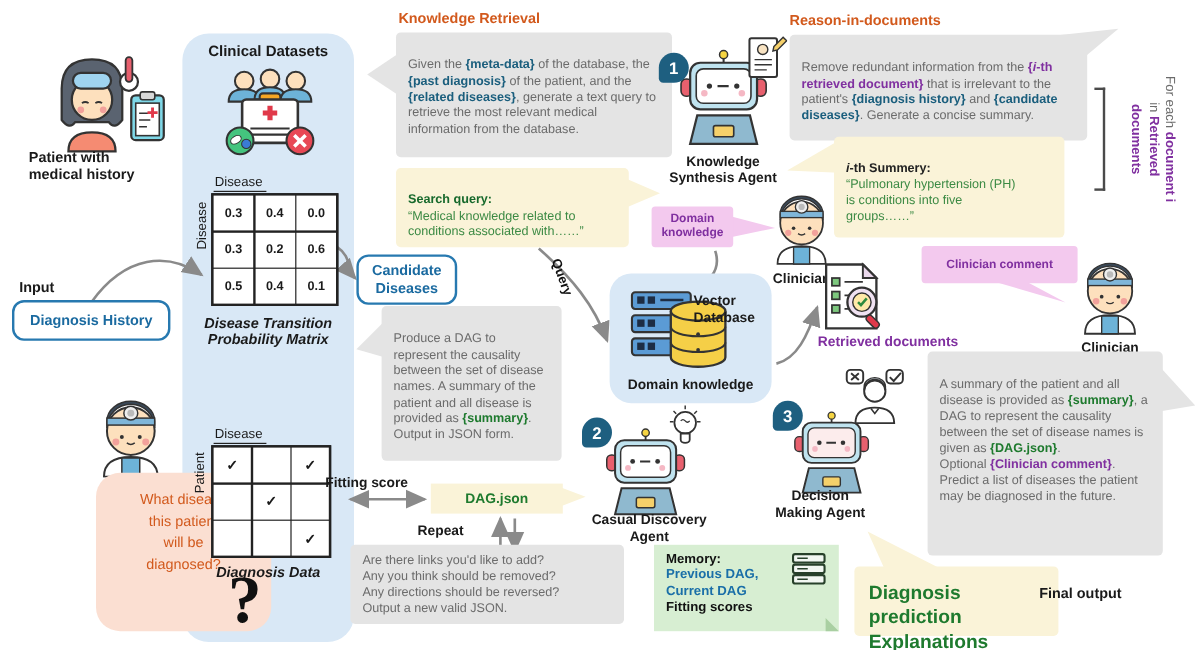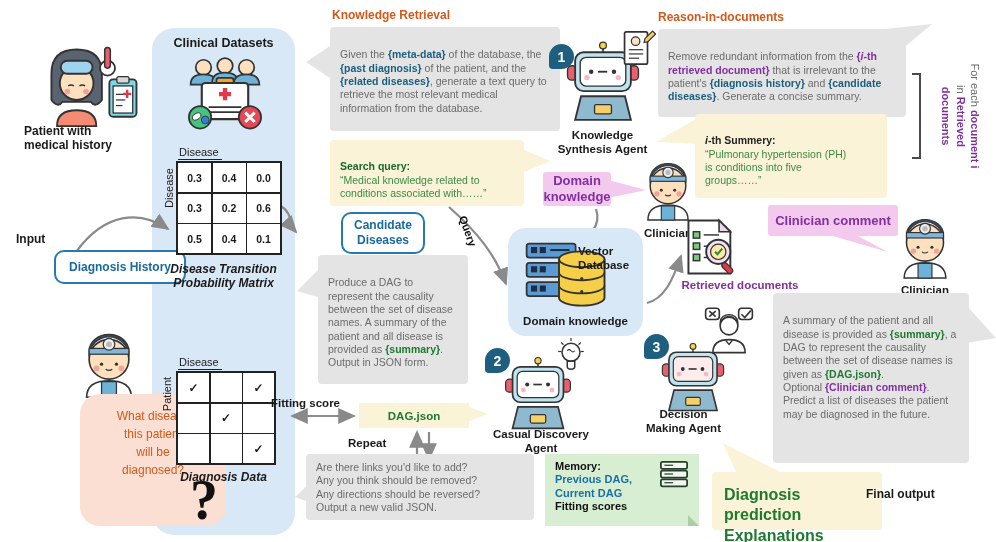--- a/index.html
+++ b/index.html
@@ -9,31 +9,31 @@
   .lbl{position:absolute;z-index:2;font-weight:700;color:#1a1a1a;font-size:12px;white-space:pre-line;line-height:1.2;}
   .bubble{position:absolute;z-index:2;border-radius:4px;padding:8px 10px;font-size:10.5px;line-height:1.27;color:#6b6b6b;white-space:pre-line;box-sizing:border-box;}
   .b-gray{background:#e4e4e4;}
   .b-yellow{background:#faf3d8;}
   .kw-blue{color:#1a5e7d;font-weight:700;}
   .kw-purple{color:#8030a0;font-weight:700;}
   .kw-green{color:#1e7a2e;font-weight:700;}
   .it{font-style:italic;}
   .quote{color:#3c8a44;}
   .heading{position:absolute;z-index:2;font-weight:700;font-size:12px;color:#d2591c;}
-  .bluebox{position:absolute;z-index:2;background:#fff;border:2.5px solid #2779b0;border-radius:10px;color:#1a6aa0;font-weight:700;font-size:12px;display:flex;align-items:center;justify-content:center;text-align:center;white-space:pre-line;line-height:1.25;box-sizing:border-box;margin-left:44px;}
+  .bluebox{position:absolute;z-index:2;background:#fff;border:2.5px solid #2779b0;border-radius:10px;color:#1a6aa0;font-weight:700;font-size:12px;display:flex;align-items:center;justify-content:center;text-align:center;white-space:pre-line;line-height:1.25;box-sizing:border-box;}
   .matrix{position:absolute;z-index:2;display:grid;gap:1.5px;background:#222;border:2px solid #222;}
   .mcell{background:#fff;display:flex;align-items:center;justify-content:center;font-weight:700;font-size:10.5px;color:#1a1a1a;}
   .m1 .mcell{width:33px;height:29px;}
   .m2 .mcell{width:31px;height:29px;font-size:12px;}
   .axis-col{position:absolute;z-index:2;font-size:11px;color:#1a1a1a;border-bottom:1.5px solid #222;padding:0 3px 1px 1px;}
   .axis-row{position:absolute;z-index:2;font-size:11px;color:#1a1a1a;transform:rotate(-90deg);transform-origin:center;white-space:nowrap;text-align:center;}
   .caption{position:absolute;z-index:2;font-weight:700;font-size:12px;color:#1a1a1a;text-align:center;white-space:pre-line;line-height:1.2;font-style:italic;}
   .badge{position:absolute;z-index:3;width:25px;height:25px;border-radius:50% 50% 50% 15%;background:#1e5f80;color:#fff;font-weight:700;font-size:14px;display:flex;align-items:center;justify-content:center;}
   .agent-label{position:absolute;z-index:2;font-weight:700;font-size:11.5px;color:#1a1a1a;text-align:center;white-space:pre-line;line-height:1.25;}
-  .pinktag{position:absolute;z-index:2;background:#f3c9ee;color:#8030a0;font-weight:700;font-size:13px;text-align:center;display:flex;align-items:center;justify-content:center;white-space:pre-line;line-height:1.2;border-radius:3px;box-sizing:border-box;}
+  .pinktag{position:absolute;z-index:2;background:#f3c9ee;color:#8030a0;font-weight:700;font-size:10px;text-align:center;display:flex;align-items:center;justify-content:center;white-space:pre-line;line-height:1.2;border-radius:3px;box-sizing:border-box;}
   .peach{position:absolute;z-index:2;background:#fbdfd2;border-radius:20px;color:#d2591c;font-size:12px;text-align:center;white-space:pre-line;line-height:1.5;padding-top:13px;box-sizing:border-box;}
   .qmark{position:absolute;z-index:3;font-weight:700;font-size:56px;color:#111;font-family:"Liberation Serif",serif;}
   .dbbox{position:absolute;z-index:2;left:508px;top:228px;width:135px;height:108px;background:#d9e8f6;border-radius:18px;}
   .memory{position:absolute;z-index:2;left:545px;top:454px;width:154px;height:72px;background:#d7eed2;font-size:11px;line-height:1.22;padding:6px 10px;box-sizing:border-box;}
   .memory .fold2{position:absolute;right:0;bottom:0;width:0;height:0;border-bottom:11px solid #a9cfa2;border-right:11px solid transparent;transform:translate(0,0);}
   .mem-blue{color:#1a6fa8;font-weight:700;}
   .mem-b{font-weight:700;color:#111;}
   .rot90{position:absolute;z-index:2;transform:rotate(90deg);transform-origin:center;font-size:11px;color:#6b6b6b;text-align:center;line-height:1.3;}
   .bracket{position:absolute;z-index:2;width:9px;height:86px;border-right:2px solid #4a4a4a;border-top:2px solid #4a4a4a;border-bottom:2px solid #4a4a4a;box-sizing:border-box;}
   .querylbl{position:absolute;z-index:2;font-weight:700;font-size:11px;color:#111;transform:rotate(70deg);transform-origin:center;}
@@ -313,21 +313,21 @@
   </svg>
   <div class="agent-label" style="left:888px;top:283px;width:74px">Clinician</div>
 
   <div class="bubble b-gray" style="left:318px;top:255px;width:150px;height:129px">
     <span>Produce a DAG to represent the causality between the set of disease names. A summary of the patient and all disease is provided as </span><span class="kw-green">{summary}</span><span>. Output in JSON form.</span>
   </div>
 
   <div class="lbl" style="left:271px;top:397px;font-size:11.5px">Fitting score</div>
   <div class="dagjson">DAG.json</div>
   <div class="lbl" style="left:348px;top:437px;font-size:11.5px">Repeat</div>
-  <div class="bubble b-gray" style="left:306px;top:454px;width:228px;height:66px;padding:7px 10px">Are there links you'd like to add?
+  <div class="bubble b-gray" style="left:292px;top:454px;width:228px;height:66px;padding:7px 10px">Are there links you'd like to add?
 Any you think should be removed?
 Any directions should be reversed?
 Output a new valid JSON.</div>
 
   <div class="badge" style="left:485px;top:348px">2</div>
   <svg class="icon" style="left:503px;top:356px;width:70px;height:74px" viewBox="0 0 90 96">
     <line x1="45" y1="14" x2="45" y2="5" stroke="#333" stroke-width="2"></line>
     <circle cx="45" cy="6" r="4" fill="#f5d442" stroke="#333" stroke-width="1.5"></circle>
     <rect x="3" y="30" width="11" height="17" rx="5" fill="#e8606e" stroke="#333" stroke-width="1.6"></rect>
     <rect x="76" y="30" width="11" height="17" rx="5" fill="#e8606e" stroke="#333" stroke-width="1.6"></rect>

